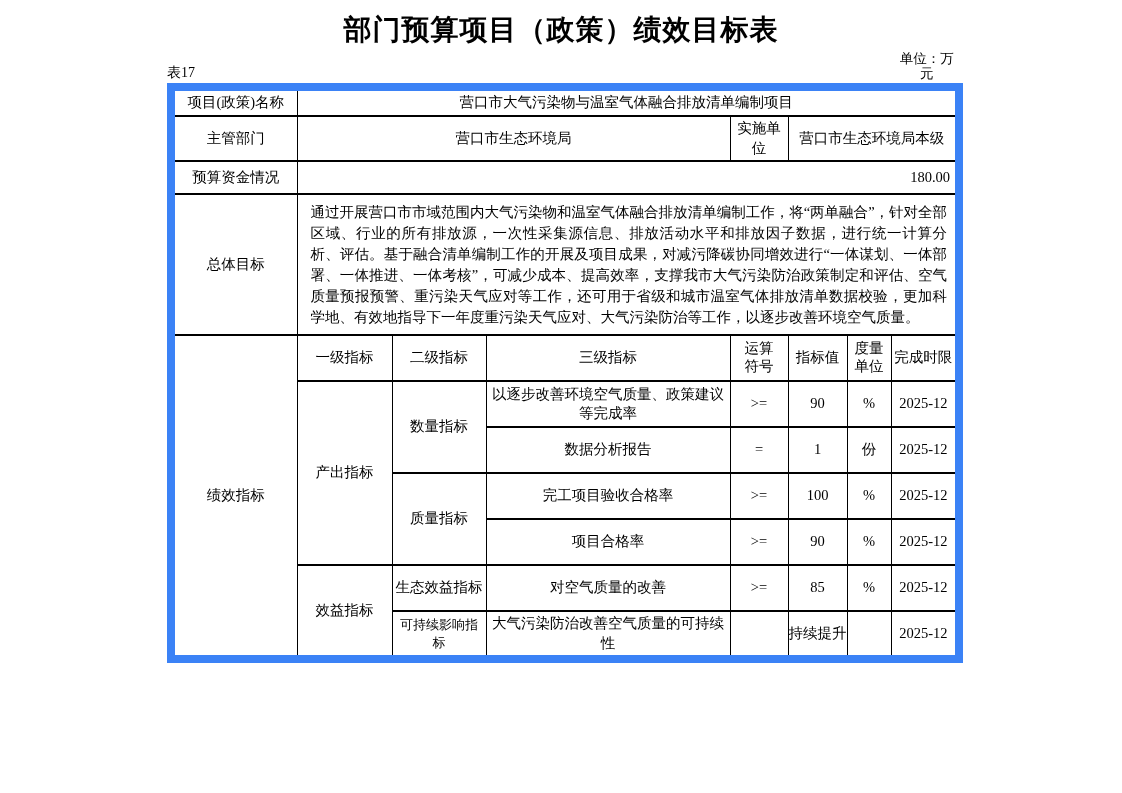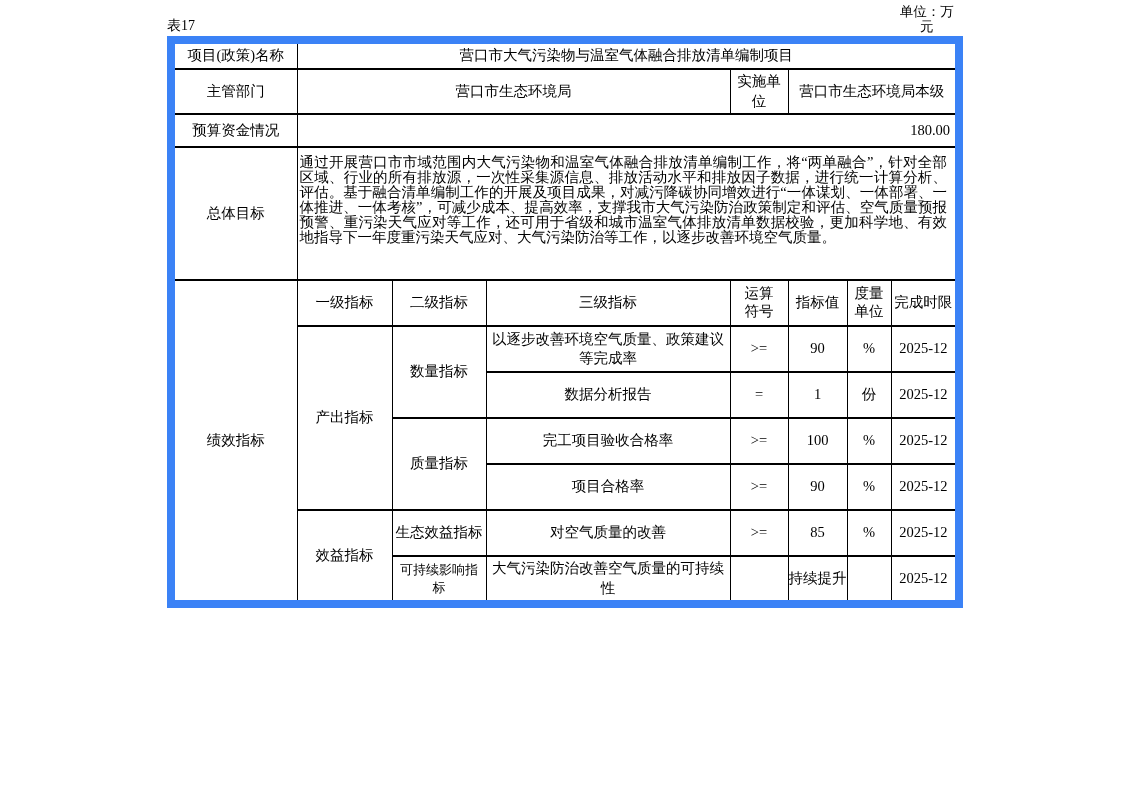--- a/index.html
+++ b/index.html
@@ -62,40 +62,41 @@
   }
   .r-info1 td { height: 29px; }
   .r-info2 td { height: 34px; }
   .r-info3 td { height: 33px; }
   .r-goal  td { height: 133px; }
   .r-ind   td, .r-ind th { height: 46px; }
 
   td.goal-text {
     text-align: justify;
     vertical-align: top;
-    padding: 7px 8px 6px 2px;
-    line-height: 15px;
+    padding: 7px 8px 6px 13px;
+    line-height: 21px;
     margin-left: 36px;
   }
   td.budget-amount { text-align: right; padding-right: 5px; }
   .narrow-head {
     display: inline-block;
     width: 2.6em;
     line-height: 1.25;
     text-align: center;
     word-break: break-all;
   }
   td.tight { padding: 2px 0; }
   td.tight7 { padding: 2px 4px; font-size: 13px; }
 </style>
 </head>
 <body>
 
 <div class="page">
 
+  <div class="doc-title">部门预算项目（政策）绩效目标表</div>
 
   <div class="meta-row">
     <span class="table-no">表17</span>
     <span class="unit-label">单位：万元</span>
   </div>
 
   <table class="budget-table">
     <colgroup>
       <col style="width:126px">
         <col style="width:95px">

